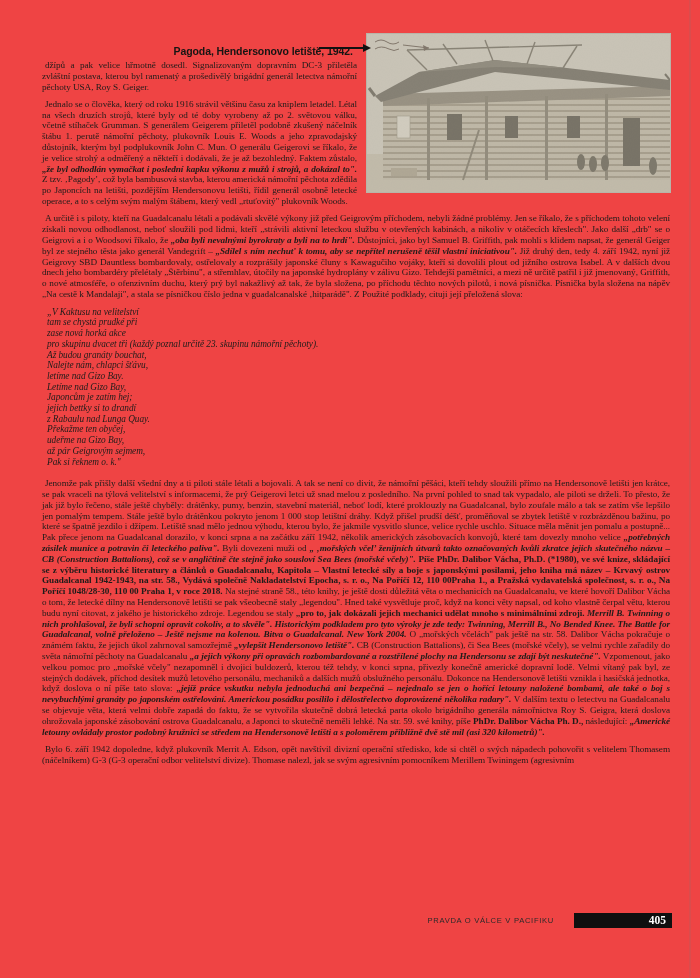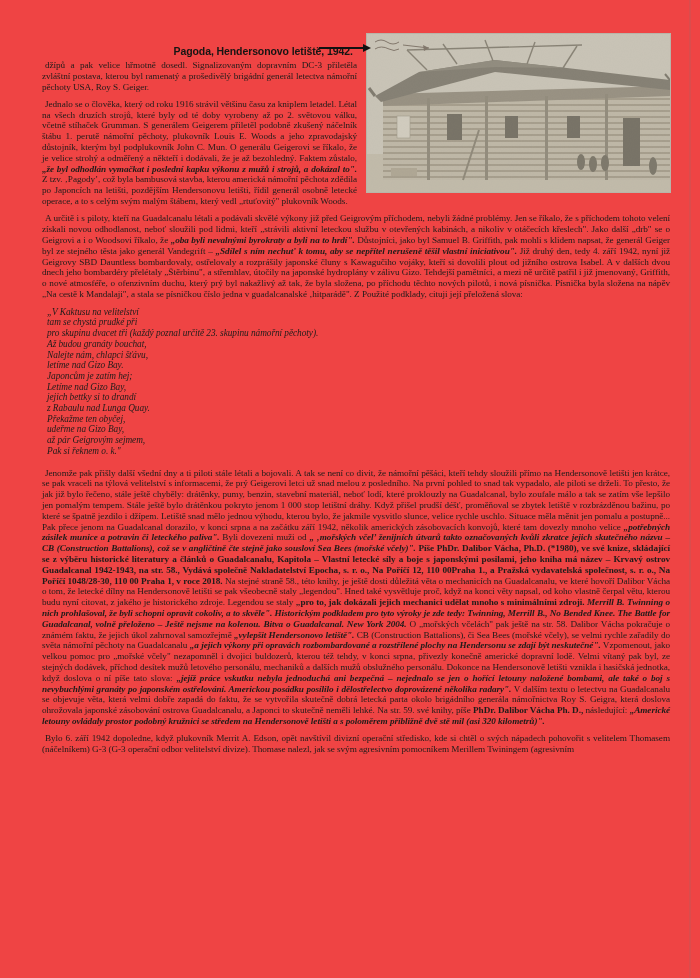--- a/index.html
+++ b/index.html
@@ -148,31 +148,36 @@
       </span>
     </div>
 
     <p><span>džípů a pak velice hřmotně dosedl. Signalizovaným dopravním DC-3 přiletěla zvláštní postava, kterou byl ramenatý a prošedivělý brigádní generál letectva námořní pěchoty USA, Roy S. Geiger.</span></p>
     <p><span>Jednalo se o člověka, který od roku 1916 strávil většinu času za kniplem letadel. Létal na všech druzích strojů, které byly od té doby vyrobeny až po 2. světovou válku, včetně stíhaček Grumman. S generálem Geigerem přiletěl podobně zkušený náčelník štábu 1. perutě námořní pěchoty, plukovník Louis E. Woods a jeho zpravodajský důstojník, kterým byl podplukovník John C. Mun. O generálu Geigerovi se říkalo, že je velice strohý a odměřený a někteří i dodávali, že je až bezohledný. Faktem zůstalo, </span><span class="seg-bi">„že byl odhodlán vymačkat i poslední kapku výkonu z mužů i strojů, a dokázal to".</span><span> Z tzv. ‚Pagody’, což byla bambusová stavba, kterou americká námořní pěchota zdědila po Japoncích na letišti, pozdějším Hendersonovu letišti, řídil generál osobně letecké operace, a to s celým svým malým štábem, který vedl „rtuťovitý" plukovník Woods.</span></p>
     <p><span>A určitě i s piloty, kteří na Guadalcanalu létali a podávali skvělé výkony již před Geigrovým příchodem, nebyli žádné problémy. Jen se říkalo, že s příchodem tohoto velení získali novou odhodlanost, neboť sloužili pod lidmi, kteří „strávili aktivní leteckou službu v otevřených kabinách, a nikoliv v otáčecích křeslech". Jako další „drb" se o Geigrovi a i o Woodsovi říkalo, že </span><span class="seg-bi">„oba byli nevalnými byrokraty a byli na to hrdí".</span><span> Důstojníci, jako byl Samuel B. Griffith, pak mohli s klidem napsat, že generál Geiger byl ze stejného těsta jako generál Vandegrift – </span><span class="seg-bi">„Sdílel s ním nechuť k tomu, aby se nepřítel nerušeně těšil vlastní iniciativou".</span><span> Již druhý den, tedy 4. září 1942, nyní již Geigrovy SBD Dauntless bombardovaly, ostřelovaly a rozprášily japonské čluny s Kawagučiho vojáky, kteří si dovolili plout od jižního ostrova Isabel. A v dalších dvou dnech jeho bombardéry přelétaly „Štěrbinu", a střemhlav, útočily na japonské hydroplány v zálivu Gizo. Tehdejší pamětníci, a mezi ně určitě patřil i již jmenovaný, Griffith, o nové atmosféře, o ofenzivním duchu, který prý byl nakažlivý až tak, že byla složena, po příchodu těchto nových pilotů, i nová písnička. Písnička byla složena na nápěv „Na cestě k Mandalaji", a stala se písničkou číslo jedna v guadalcanalské ‚hitparádě". Z Použité podklady, cituji její přeložená slova:</span></p>
 
     <div class="poem">
         <div>„V Kaktusu na velitelství</div>
         <div>tam se chystá prudké při</div>
+        <div>zase nová horká akce</div>
         <div>pro skupinu dvacet tři (každý poznal určitě 23. skupinu námořní pěchoty).</div>
         <div>Až budou granáty bouchat,</div>
         <div>Nalejte nám, chlapci šťávu,</div>
         <div>letíme nad Gizo Bay.</div>
+        <div>Letíme nad Gizo Bay,</div>
         <div>Japoncům je zatím hej;</div>
-        <div>Letíme nad Gizo Bay,</div>
         <div>jejich bettky si to drandí</div>
         <div>z Rabaulu nad Lunga Quay.</div>
         <div>Překažme ten obyčej,</div>
         <div>udeřme na Gizo Bay,</div>
         <div>až pár Geigrovým sejmem,</div>
         <div>Pak si řeknem o. k."</div>
       </div>
 
     <p><span>Jenomže pak přišly další všední dny a ti piloti stále létali a bojovali. A tak se není co divit, že námořní pěšáci, kteří tehdy sloužili přímo na Hendersonově letišti jen krátce, se pak vraceli na týlová velitelství s informacemi, že prý Geigerovi letci už snad melou z posledního. Na první pohled to snad tak vypadalo, ale piloti se drželi. To přesto, že jak již bylo řečeno, stále ještě chyběly: drátěnky, pumy, benzin, stavební materiál, neboť lodí, které proklouzly na Guadalcanal, bylo zoufale málo a tak se zatím vše lepšilo jen pomalým tempem. Stále ještě bylo drátěnkou pokryto jenom 1 000 stop letištní dráhy. Když přišel prudší déšť, proměňoval se zbytek letiště v rozbrázděnou bažinu, po které se špatně jezdilo i džípem. Letiště snad mělo jednou výhodu, kterou bylo, že jakmile vysvitlo slunce, velice rychle uschlo. Situace měla měnit jen pomalu a postupně... Pak přece jenom na Guadalcanal dorazilo, v konci srpna a na začátku září 1942, několik amerických zásobovacích konvojů, které tam dovezly mnoho velice </span><span class="seg-bi">„potřebných zásilek munice a potravin či leteckého paliva".</span><span> Byli dovezeni muži od </span><span class="seg-bi">„ ‚mořských včel’ ženijních útvarů takto označovaných kvůli zkratce jejich skutečného názvu – CB (Construction Battalions), což se v angličtině čte stejně jako sousloví Sea Bees (mořské včely)".</span><span class="seg-b"> Píše PhDr. Dalibor Vácha, Ph.D. (*1980), ve své knize, skládající se z výběru historické literatury a článků o Guadalcanalu, Kapitola – Vlastní letecké síly a boje s japonskými posilami, jeho kniha má název – Krvavý ostrov Guadalcanal 1942-1943, na str. 58., Vydává společně Nakladatelství Epocha, s. r. o., Na Poříčí 12, 110 00Praha 1., a Pražská vydavatelská společnost, s. r. o., Na Poříčí 1048/28-30, 110 00 Praha 1, v roce 2018.</span><span> Na stejné straně 58., této knihy, je ještě dosti důležitá věta o mechanicích na Guadalcanalu, ve které hovoří Dalibor Vácha o tom, že letecké dílny na Hendersonově letišti se pak všeobecně staly „legendou". Hned také vysvětluje proč, když na konci věty napsal, od koho vlastně čerpal větu, kterou budu nyní citovat, z jakého je historického zdroje. Legendou se staly </span><span class="seg-b">„pro to, jak dokázali jejich mechanici udělat mnoho s minimálními zdroji. </span><span class="seg-bi">Merrill B. Twinning o nich prohlašoval, že byli schopni opravit cokoliv, a to skvěle". Historickým podkladem pro tyto výroky je zde tedy: Twinning, Merrill B., No Bended Knee. The Battle for Guadalcanal, volně přeloženo – Ještě nejsme na kolenou. Bitva o Guadalcanal. New York 2004.</span><span> O „mořských včelách" pak ještě na str. 58. Dalibor Vácha pokračuje o známém faktu, že jejich úkol zahrnoval samozřejmě </span><span class="seg-bi">„vylepšit Hendersonovo letiště".</span><span> CB (Construction Battalions), či Sea Bees (mořské včely), se velmi rychle zařadily do světa námořní pěchoty na Guadalcanalu </span><span class="seg-bi">„a jejich výkony při opravách rozbombardované a rozstřílené plochy na Hendersonu se zdají být neskutečné".</span><span> Vzpomenout, jako velkou pomoc pro „mořské včely" nezapomněl i dvojici buldozerů, kterou též tehdy, v konci srpna, přivezly konečně americké dopravní lodě. Velmi vítaný pak byl, ze stejných dodávek, příchod desítek mužů letového personálu, mechaniků a dalších mužů obslužného personálu. Dokonce na Hendersonově letišti vznikla i hasičská jednotka, když doslova o ní píše tato slova: </span><span class="seg-bi">„jejíž práce vskutku nebyla jednoduchá ani bezpečná – nejednalo se jen o hořící letouny naložené bombami, ale také o boj s nevybuchlými granáty po japonském ostřelování. Americkou posádku posílilo i dělostřelectvo doprovázené několika radary".</span><span> V dalším textu o letectvu na Guadalcanalu se objevuje věta, která velmi dobře zapadá do faktu, že se vytvořila skutečně dobrá letecká parta okolo brigádního generála námořnictva Roy S. Geigra, která doslova ohrožovala japonské zásobování ostrova Guadalcanalu, a Japonci to skutečně neměli lehké. Na str. 59. své knihy, píše </span><span class="seg-b">PhDr. Dalibor Vácha Ph. D.,</span><span> následující: </span><span class="seg-bi">„Americké letouny ovládaly prostor podobný kružnici se středem na Hendersonově letišti a s poloměrem přibližně dvě stě mil (asi 320 kilometrů)".</span></p>
     <p><span>Bylo 6. září 1942 dopoledne, když plukovník Merrit A. Edson, opět navštívil divizní operační středisko, kde si chtěl o svých nápadech pohovořit s velitelem Thomasem (náčelníkem) G-3 (G-3 operační odbor velitelství divize). Thomase nalezl, jak se svým agresivním pomocníkem Merillem Twiningem (agresivním</span></p>
   </div>
 
+  <div class="footer">
+    <span class="footer-title">PRAVDA O VÁLCE V PACIFIKU</span>
+    <span class="page-bar"><span>405</span></span>
+  </div>
 </div>
 
 </body></html>

